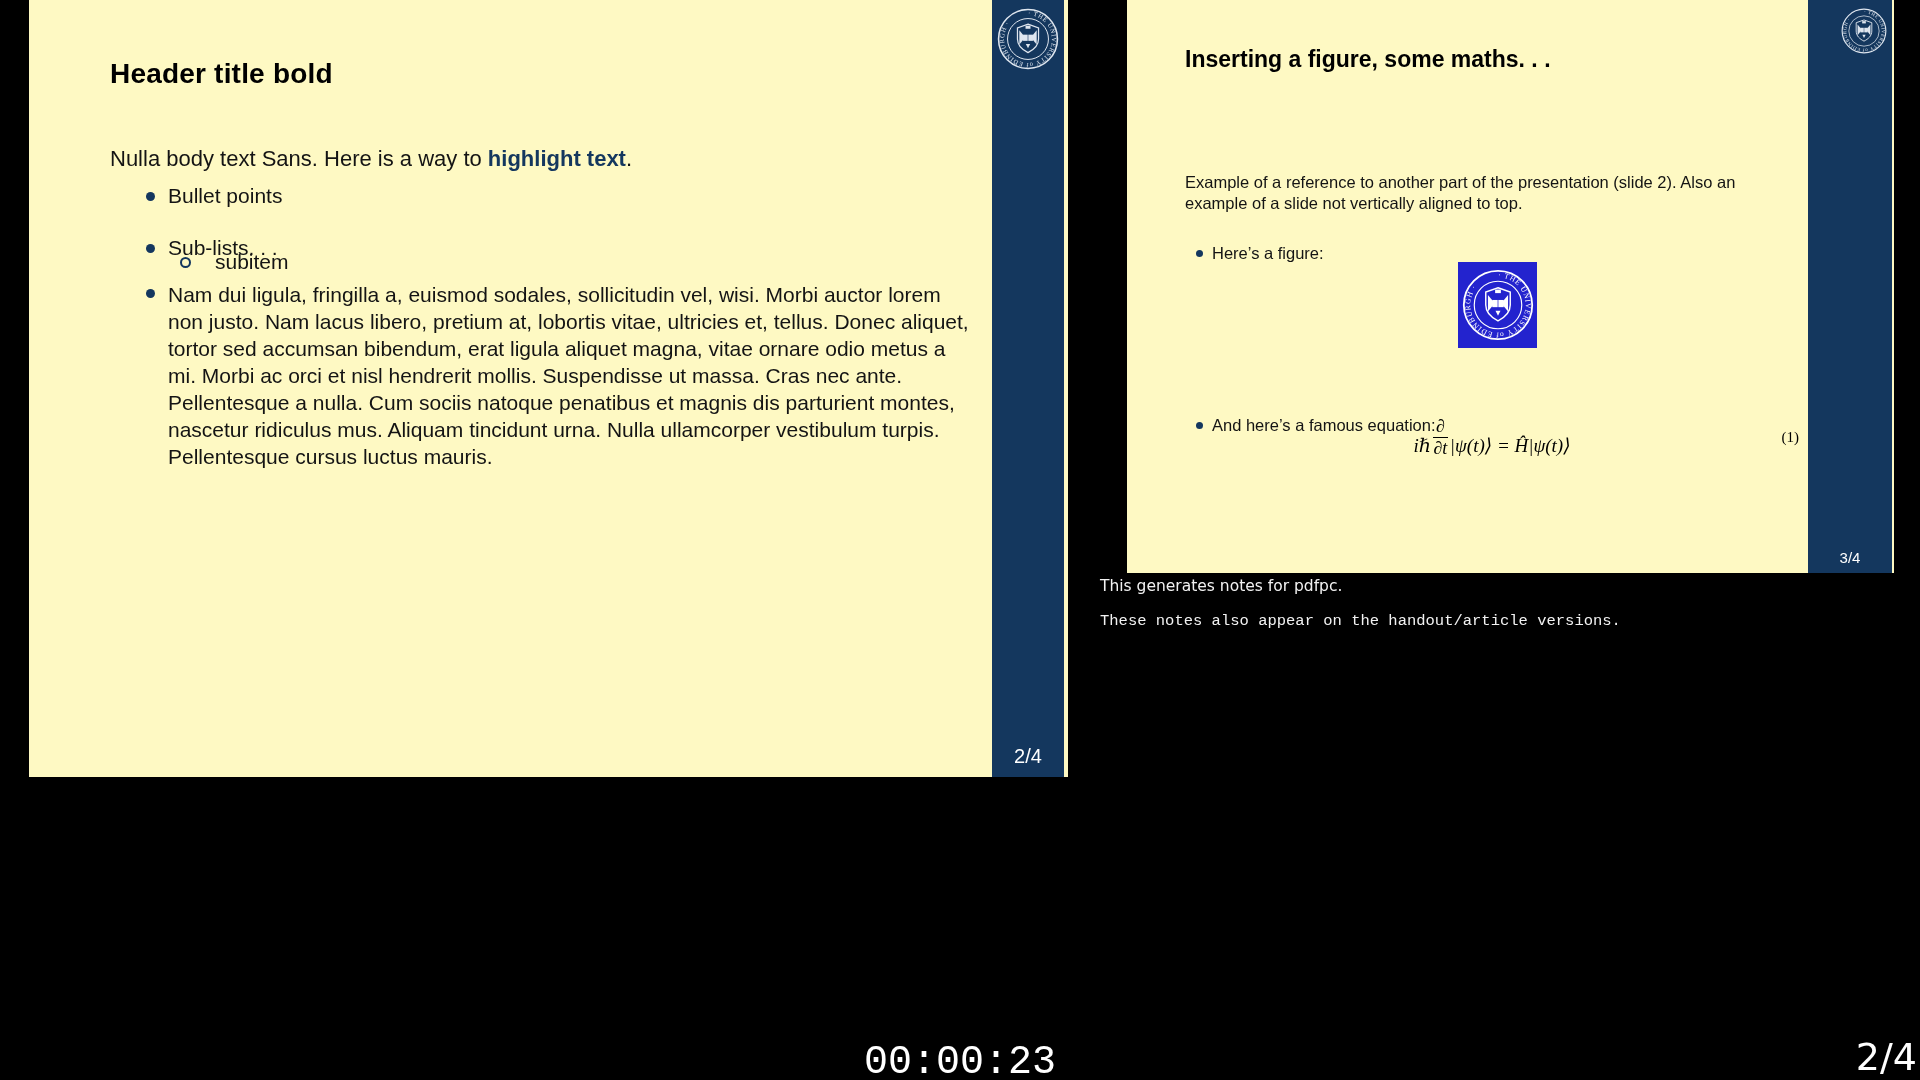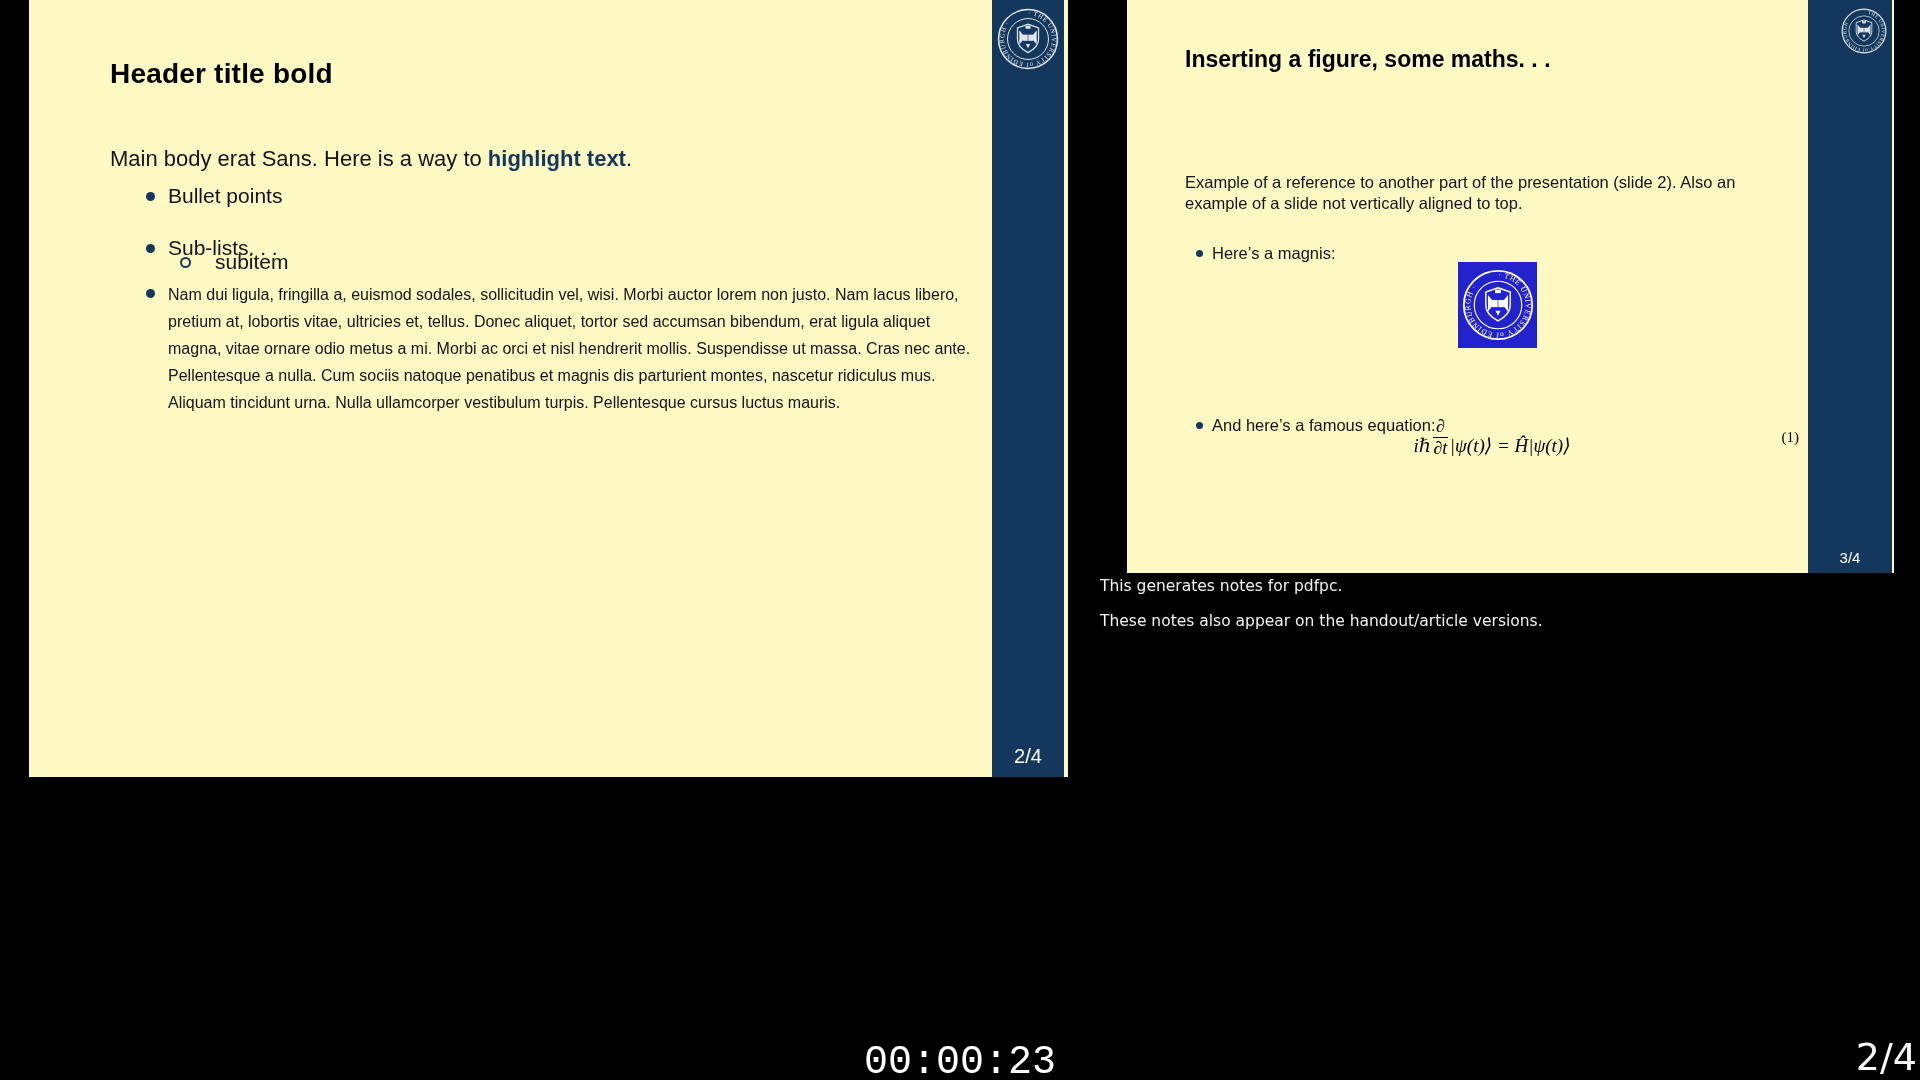--- a/index.html
+++ b/index.html
@@ -32,21 +32,21 @@
   
   .lc-title{position:absolute;left:81px;top:58px;font-size:28px;font-weight:bold;color:#000;letter-spacing:.2px;}
   .lc-body{position:absolute;left:81px;top:146px;font-size:22px;color:#141414;}
   .hl{color:var(--navy);font-weight:bold;}
   .bullet-row{position:absolute;display:flex;color:#141414;}
   .dot{flex:0 0 auto;width:9px;height:9px;border-radius:50%;background:var(--navy);}
   .ring{flex:0 0 auto;width:7px;height:7px;border-radius:50%;border:2px solid var(--navy);background:transparent;}
   #lc-b1{left:117px;top:184px;font-size:21px;}
   #lc-b2{left:117px;top:236px;font-size:21px;}
   #lc-sub{left:151px;top:250px;font-size:21px;gap:13px;}
-  #lc-para{left:117px;top:281px;font-size:16px;width:836px;}
+  #lc-para{left:117px;top:281px;font-size:21px;width:836px;}
   #lc-b1 .dot,#lc-b2 .dot,#lc-para .dot{margin:8px 13px 0 0;}
   #lc-sub .ring{margin:7px 11px 0 0;}
   #lc-para .ptext{line-height:27px;width:805px;}
 
   
   .rc-title{position:absolute;left:58px;top:46px;font-size:23px;font-weight:bold;color:#000;}
   .rc-body{position:absolute;left:58px;top:172px;width:592px;font-size:16.5px;line-height:20.5px;color:#141414;}
   .rc-bullet{position:absolute;display:flex;font-size:16.5px;color:#141414;}
   #rc-b1{left:69px;top:244px;}
   #rc-b2{left:69px;top:392px;margin-top:24px;}
@@ -63,21 +63,21 @@
   .frac{display:inline-flex;flex-direction:column;align-items:center;margin:0 2px;font-size:18px;}
   .frac .num{line-height:1.05;padding:0 3px 1px;border-bottom:1.4px solid #000;}
   .frac .den{line-height:1.05;padding-top:1px;}
   .eq-number{position:absolute;right:0;top:50%;transform:translateY(-50%);
              font-size:15px;font-style:normal;font-family:"Liberation Serif","DejaVu Serif",serif;}
 
   
   .note{position:absolute;left:1100px;color:#F2F2F2;font-size:15.5px;
         font-family:"DejaVu Sans",sans-serif;}
   #note-1{top:577px;}
-  #note-2{top:612px;}
+  #note-2{top:612px;font-family:Liberation Mono, monospace;}
   .timer{position:absolute;left:0;right:0;top:1040px;text-align:center;color:#fff;
          font-size:40px;font-family:Liberation Mono, monospace;}
   .counter{position:absolute;right:3px;top:1035px;color:#fff;
            font-size:38px;font-family:"DejaVu Sans",sans-serif;}
 </style>
 </head>
 <body>
 
 <svg width="0" height="0" style="position:absolute" aria-hidden="true">
   <defs>
@@ -97,21 +97,21 @@
       <path d="M46.5,58 l3.5,7 3.5,-7 z" fill="currentColor"></path>
     </g>
   </defs>
 </svg>
 
 <div class="screen">
 
   <div class="slide" id="slide-current">
     <div class="lc-title">Header title bold</div>
 
-    <div class="lc-body"><span>Main body erat Sans. Here is a way to </span><span class="hl">highlight text</span><span>.</span></div>
+    <div class="lc-body"><span>Nulla body text Sans. Here is a way to </span><span class="hl">highlight text</span><span>.</span></div>
 
     <div class="bullet-row" id="lc-b1">
       <span class="dot"></span>
       <span>Bullet points</span>
     </div>
     <div class="bullet-row" id="lc-b2">
       <span class="dot"></span>
       <span>Sub-lists. . .</span>
     </div>
     <div class="bullet-row" id="lc-sub">
@@ -131,21 +131,21 @@
     </div>
   </div>
 
   <div class="slide" id="slide-next">
     <div class="rc-title">Inserting a figure, some maths. . .</div>
 
     <div class="rc-body">Example of a reference to another part of the presentation (slide 2). Also an example of a slide not vertically aligned to top.</div>
 
     <div class="rc-bullet" id="rc-b1">
       <span class="dot"></span>
-      <span>Here’s a magnis:</span>
+      <span>Here’s a figure:</span>
     </div>
 
     <div class="figure">
       <svg class="crest" viewBox="0 0 100 100">
           <use href="#crest"></use>
         </svg>
     </div>
 
 
     <div class="rc-bullet" id="rc-b2">

